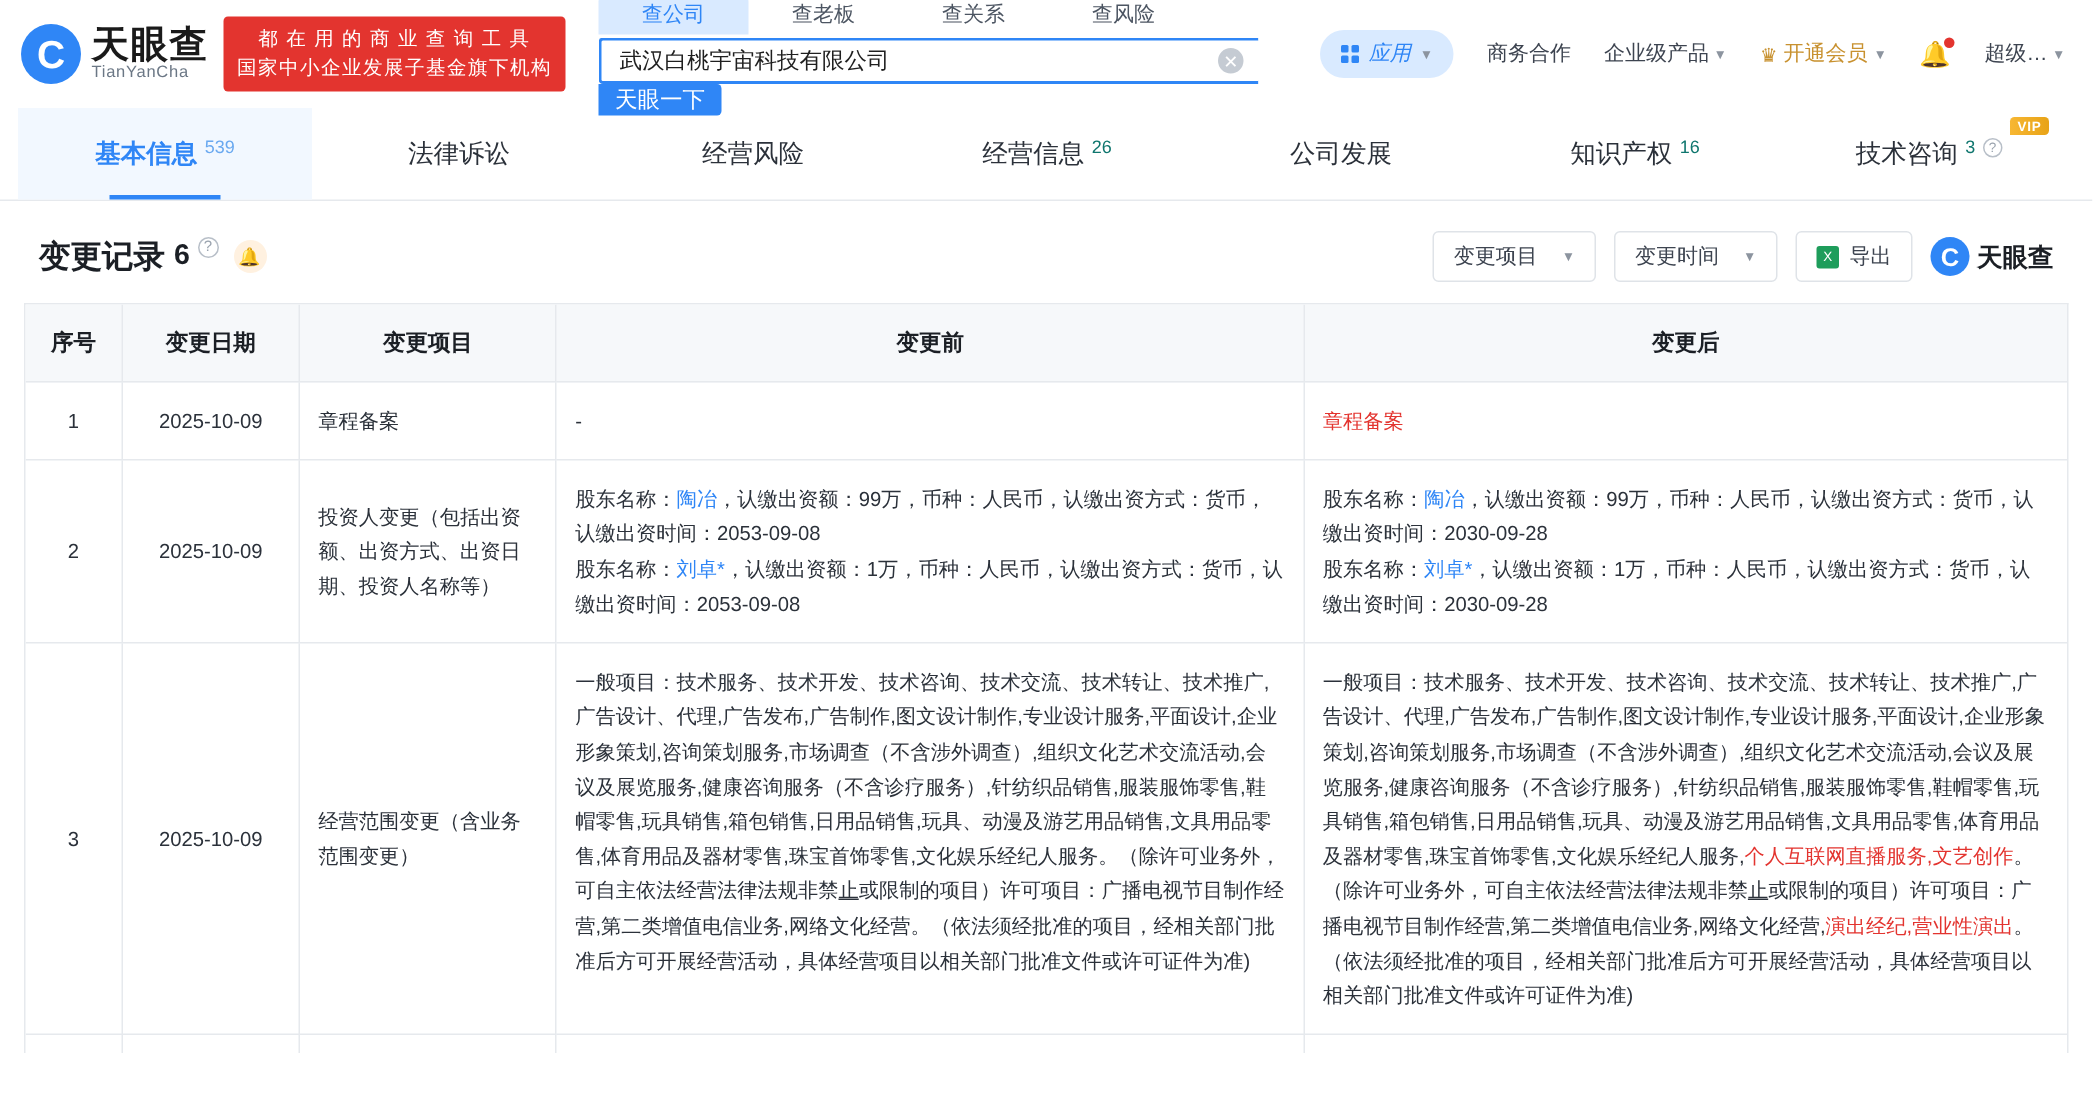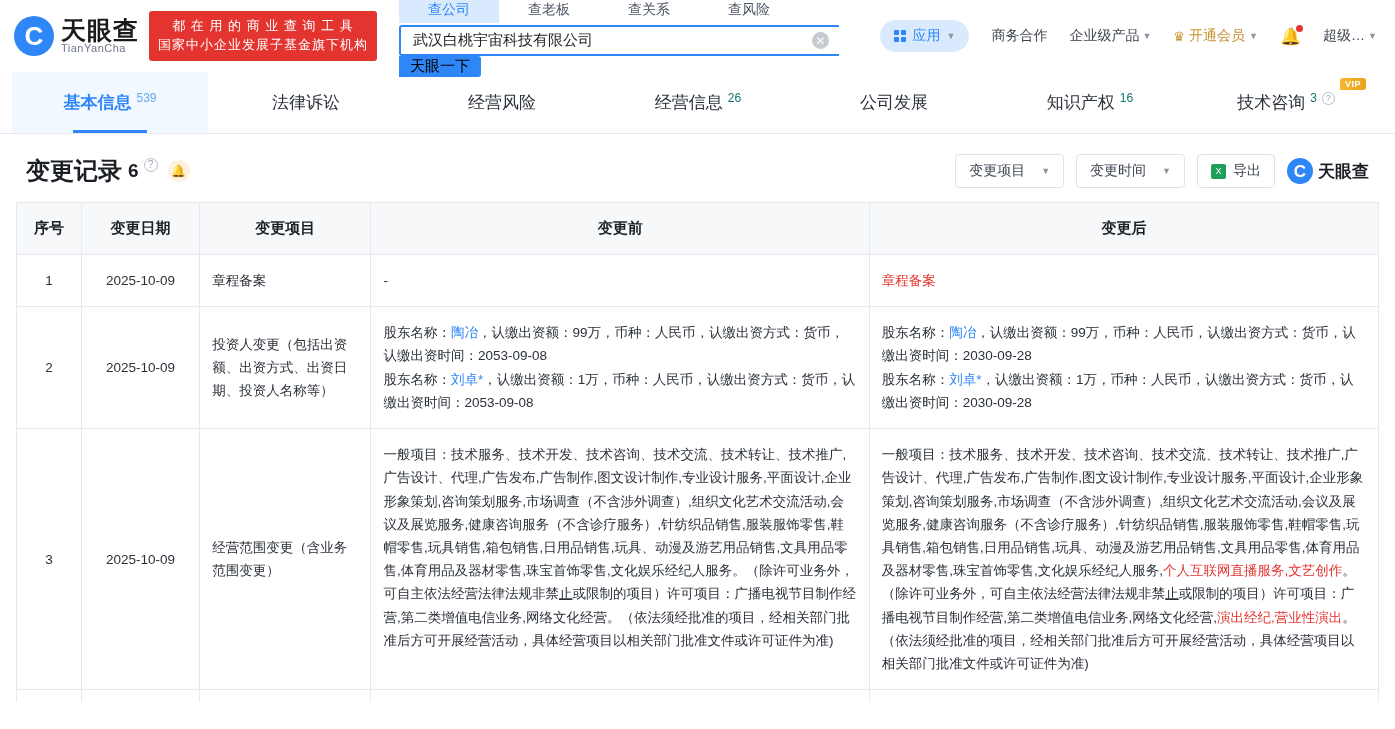--- a/index.html
+++ b/index.html
@@ -110,21 +110,21 @@
     border-radius: 50%;
     background: #c5cbd3;
     color: #fff;
     font-size: 12px;
     display: flex; align-items: center; justify-content: center;
     cursor: pointer;
     line-height: 1;
   }
   .search-btn {
     background: #2f86f6;
-    color: #000000;
+    color: #ffffff;
     border: none;
     width: 82px;
     font-size: 15px;
     cursor: pointer;
     border-radius: 0 3px 3px 0;
     font-family: Liberation Mono, monospace;
   }
   .nav-right {
     margin-left: auto;
     display: flex;
@@ -134,20 +134,21 @@
     color: #3d4450;
   }
   .app-btn {
     background: #d9eaff;
     color: #2f86f6;
     border-radius: 16px;
     padding: 7px 14px;
     display: flex; align-items: center; gap: 6px;
     cursor: pointer;
     font-size: 14px;
+    font-style: italic;
   }
   .grid-icon {
     display: inline-grid;
     grid-template-columns: 5px 5px;
     grid-template-rows: 5px 5px;
     gap: 2px;
   }
   .grid-icon i { background: #2f86f6; border-radius: 1px; }
   .nav-item { cursor: pointer; white-space: nowrap; display:flex; align-items:center; gap:3px;}
   .caret { font-size: 9px; color: #8c949f; }
@@ -226,21 +227,21 @@
     position: relative; top: -4px;
   }
 
   
   .section-head {
     display: flex;
     align-items: center;
     padding: 20px 26px 14px 26px;
   }
   .section-title {
-    font-size: 24px;
+    font-size: 21px;
     font-weight: bold;
     color: #1b1f25;
   }
   .section-count {
     font-size: 19px;
     font-weight: bold;
     color: #1b1f25;
     margin-left: 6px;
   }
   .title-q {

